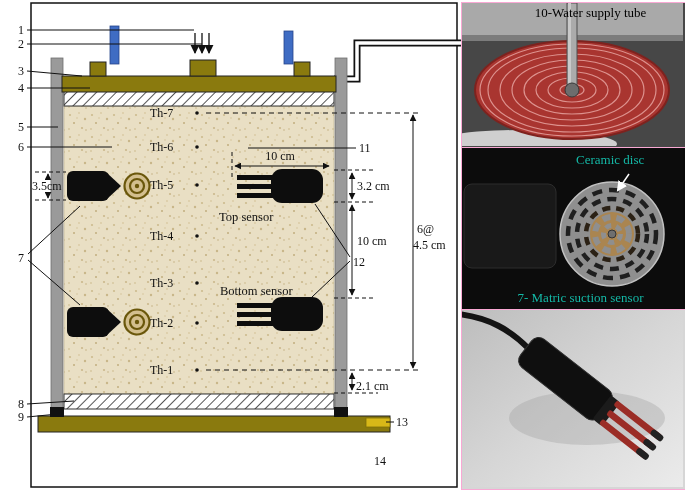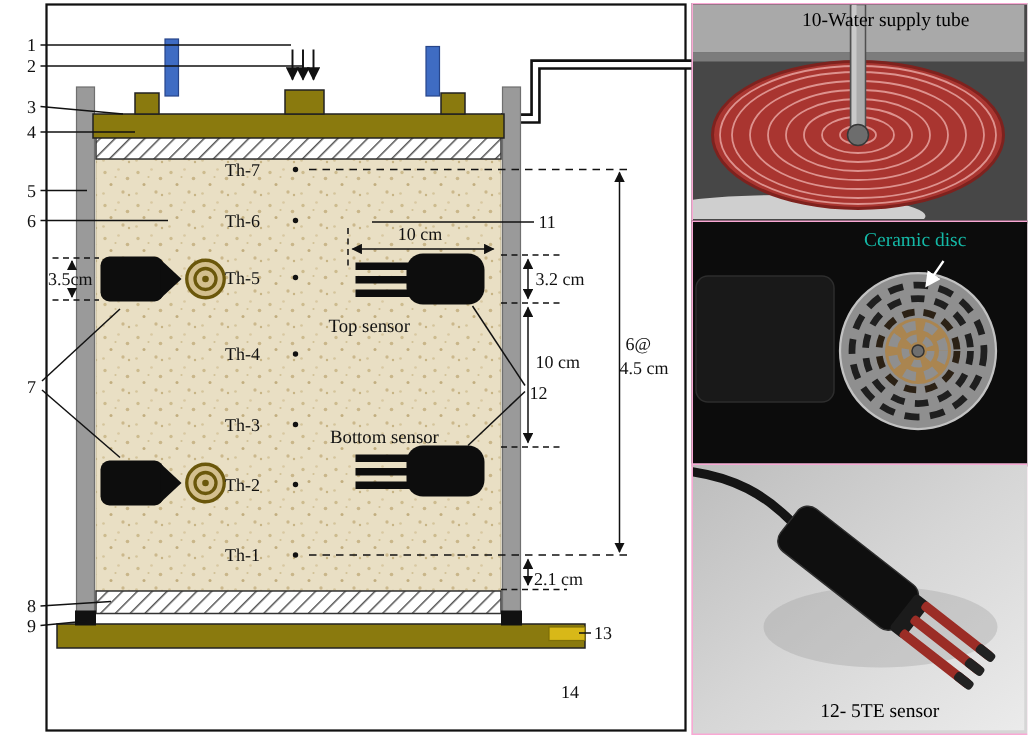--- a/index.html
+++ b/index.html
@@ -235,20 +235,21 @@
         <circle cx="150" cy="86" r="17" fill="none" stroke="#8f8f8f" stroke-width="6" stroke-dasharray="8 6"></circle>
         <circle cx="150" cy="86" r="8.5" fill="none" stroke="#8f8f8f" stroke-width="5" stroke-dasharray="6 5"></circle>
         <circle cx="150" cy="86" r="44" fill="none" stroke="#1f1f1f" stroke-width="4.5" stroke-dasharray="10 7"></circle>
         <circle cx="150" cy="86" r="35" fill="none" stroke="#1f1f1f" stroke-width="4.5" stroke-dasharray="9 7"></circle>
         <circle cx="150" cy="86" r="26" fill="none" stroke="#2b2115" stroke-width="4.5" stroke-dasharray="8 6"></circle>
         <circle cx="150" cy="86" r="4" fill="#6f6f6f" stroke="#333"></circle>
       </g>
       <line x1="167" y1="26" x2="156" y2="42" stroke="#fff" stroke-width="1.5" marker-end="url(#ahw)"></line>
     </svg>
     <div class="cap light" style="top:5px;left:114px;">Ceramic disc</div>
+    <div class="cap light" style="bottom:5px;left:0;right:0;text-align:center;padding-left:14px;">7- Matric suction sensor</div>
   </div>
 
   <div class="photo" style="left:461px;top:309px;width:223px;height:179px;background:#d6d6d6;">
     <svg width="221" height="177" viewBox="0 0 221 177">
       <defs>
         <linearGradient id="bg3" x1="0" y1="0" x2="1" y2="1">
           <stop offset="0" stop-color="#bdbdbd"></stop>
           <stop offset="0.5" stop-color="#d6d6d6"></stop>
           <stop offset="1" stop-color="#ebebeb"></stop>
         </linearGradient>
@@ -263,16 +264,15 @@
         <g>
           <rect x="52" y="-15" width="58" height="6.5" rx="2.5" fill="#9b2d26"></rect>
           <rect x="52" y="-3.2" width="58" height="6.5" rx="2.5" fill="#9b2d26"></rect>
           <rect x="52" y="8.5" width="58" height="6.5" rx="2.5" fill="#9b2d26"></rect>
           <rect x="98" y="-15" width="14" height="6.5" rx="2.5" fill="#222"></rect>
           <rect x="98" y="-3.2" width="14" height="6.5" rx="2.5" fill="#222"></rect>
           <rect x="98" y="8.5" width="14" height="6.5" rx="2.5" fill="#222"></rect>
         </g>
       </g>
     </svg>
-    <div class="cap" style="bottom:8px;left:0;right:0;text-align:center;padding-left:26px;">12- 5TE sensor</div>
   </div>
 
 </div>
 
 </body></html>

